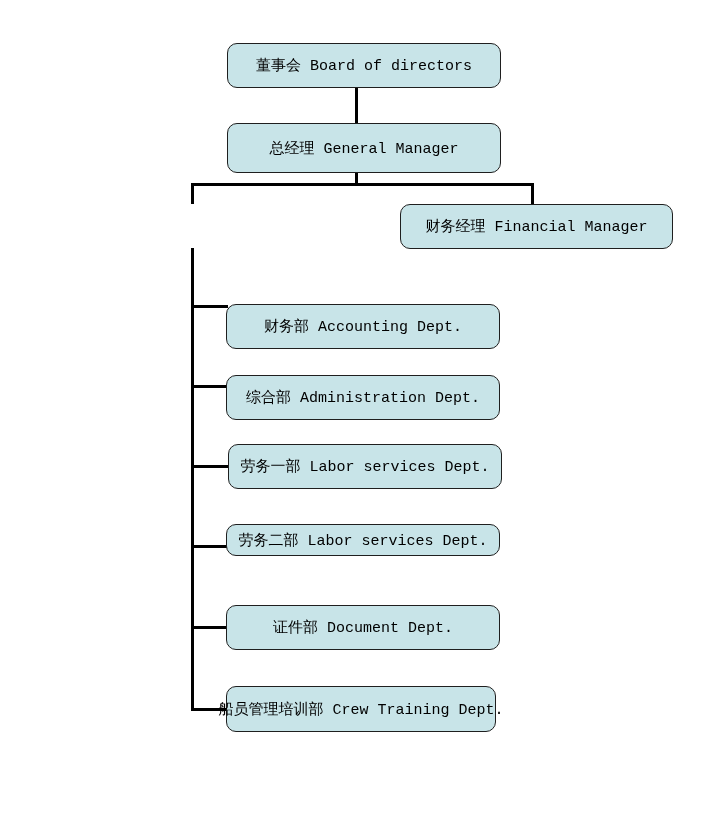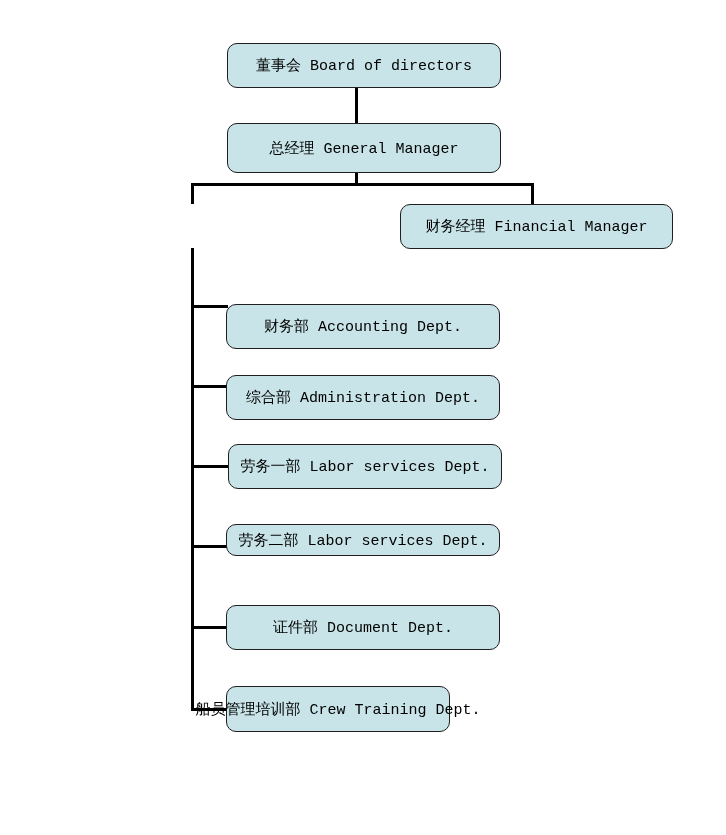--- a/index.html
+++ b/index.html
@@ -62,15 +62,15 @@
   <div class="node" style="left:226px; top:284px; width:274px; height:45px;margin-top:20px;">财务部 Accounting Dept.</div>
 
   <div class="node" style="left:226px; top:375px; width:274px; height:45px;">综合部 Administration Dept.</div>
 
   <div class="node" style="left:228px; top:444px; width:274px; height:45px;">劳务一部 Labor services Dept.</div>
 
   <div class="node" style="left:226px; top:524px; width:274px; height:32px;">劳务二部 Labor services Dept.</div>
 
   <div class="node" style="left:226px; top:605px; width:274px; height:45px;">证件部 Document Dept.</div>
 
-  <div class="node" style="left:226px; top:686px; width:224px; height:46px;">船员管理培训部 Crew Training Dept.</div>
+  <div class="node" style="left:226px; top:686px; width:270px; height:46px;">船员管理培训部 Crew Training Dept.</div>
 
 </div>
 
 </body></html>

